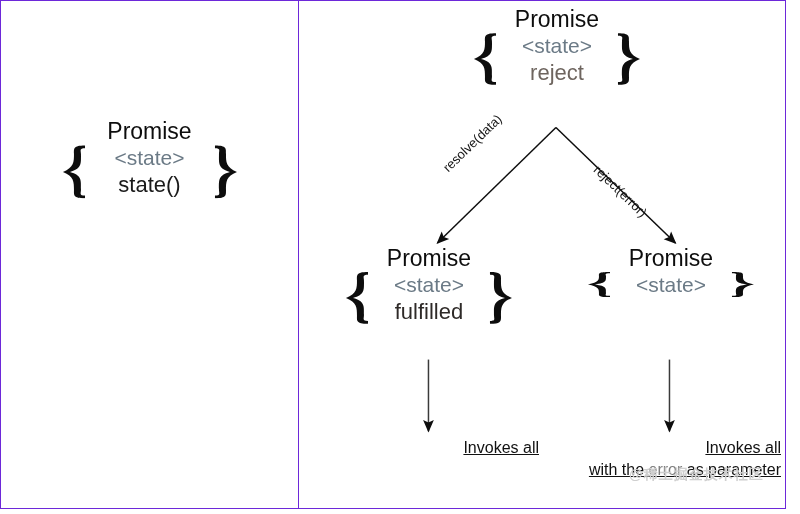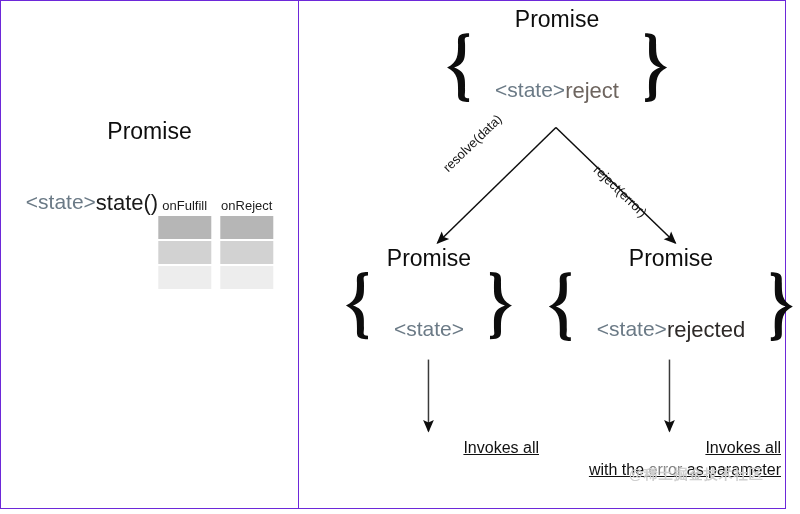--- a/index.html
+++ b/index.html
@@ -12,21 +12,21 @@
 
   
   .node{position:absolute;text-align:center;}
   .node-title{font-size:23px;color:#0d0d0d;line-height:1.05;white-space:nowrap;}
   .node-body{position:relative;display:inline-block;padding:0 6px;margin-top:2px;}
   .brace{position:absolute;top:50%;transform:translateY(-52%);
          font-size:0px;line-height:0;width:26px;height:100%;}
   .brace svg{display:block;width:26px;height:100%;}
   .brace-l{left:-24px;}
   .brace-r{right:-24px;}
-  .node-lines{display:flex;flex-direction:row;justify-content:center;margin-top:44px;}
+  .node-lines{display:flex;flex-direction:column;justify-content:center;}
   .state-label{font-size:21px;color:#6b7a86;line-height:1.25;white-space:nowrap;}
   .state-value{font-size:22px;color:#6e655f;line-height:1.25;white-space:nowrap;}
   .state-value.dark{color:#2e2a28;}
   .mono-line{font-size:22px;color:#1a1a1a;line-height:1.3;white-space:nowrap;}
 
   
   .cb-wrap{display:flex;gap:9px;justify-content:center;margin-top:9px;}
   .cb-col{display:flex;flex-direction:column;align-items:center;}
   .cb-head{font-size:13px;color:#1c1c1c;line-height:1.2;margin-bottom:2px;white-space:nowrap;}
   .cb-stack{display:flex;flex-direction:column;gap:2px;}
@@ -61,38 +61,20 @@
           <svg viewBox="0 0 26 200" preserveAspectRatio="none">
             <path d="M24 4 C12 4 13 16 13 34 C13 64 13 84 2 100 C13 116 13 136 13 166 C13 184 12 196 24 196
                      L24 186 C18 186 20 178 20 164 C20 130 21 112 9 100 C21 88 20 70 20 36 C20 22 18 14 24 14 Z" fill="#0d0d0d"></path>
           </svg>
         </span>
 
         <div class="node-lines">
           <div class="state-label">&lt;state&gt;</div>
           <div class="mono-line">state()</div>
 
-          <div class="cb-wrap">
-            <div class="cb-col">
-              <div class="cb-head">onFulfill</div>
-              <div class="cb-stack">
-                <div class="cb-cell cb-1"></div>
-                <div class="cb-cell cb-2"></div>
-                <div class="cb-cell cb-3"></div>
-              </div>
-            </div>
-            <div class="cb-col">
-              <div class="cb-head">onReject</div>
-              <div class="cb-stack">
-                <div class="cb-cell cb-1"></div>
-                <div class="cb-cell cb-2"></div>
-                <div class="cb-cell cb-3"></div>
-              </div>
-            </div>
-          </div>
         </div>
 
         <span class="brace brace-r">
           <svg viewBox="0 0 26 200" preserveAspectRatio="none">
             <path d="M2 4 C14 4 13 16 13 34 C13 64 13 84 24 100 C13 116 13 136 13 166 C13 184 14 196 2 196
                      L2 186 C8 186 6 178 6 164 C6 130 5 112 17 100 C5 88 6 70 6 36 C6 22 8 14 2 14 Z" fill="#0d0d0d"></path>
           </svg>
         </span>
       </div>
     </div>
@@ -149,20 +131,21 @@
       <div class="node-title">Promise</div>
       <div class="node-body" style="padding:0 26px;">
         <span class="brace brace-l">
           <svg viewBox="0 0 26 200" preserveAspectRatio="none">
             <path d="M24 4 C12 4 13 16 13 34 C13 64 13 84 2 100 C13 116 13 136 13 166 C13 184 12 196 24 196
                      L24 186 C18 186 20 178 20 164 C20 130 21 112 9 100 C21 88 20 70 20 36 C20 22 18 14 24 14 Z" fill="#0d0d0d"></path>
           </svg>
         </span>
         <div class="node-lines">
           <div class="state-label">&lt;state&gt;</div>
+          <div class="state-value dark">fulfilled</div>
         </div>
         <span class="brace brace-r">
           <svg viewBox="0 0 26 200" preserveAspectRatio="none">
             <path d="M2 4 C14 4 13 16 13 34 C13 64 13 84 24 100 C13 116 13 136 13 166 C13 184 14 196 2 196
                      L2 186 C8 186 6 178 6 164 C6 130 5 112 17 100 C5 88 6 70 6 36 C6 22 8 14 2 14 Z" fill="#0d0d0d"></path>
           </svg>
         </span>
       </div>
     </div>
 
@@ -170,21 +153,20 @@
       <div class="node-title">Promise</div>
       <div class="node-body" style="padding:0 26px;">
         <span class="brace brace-l">
           <svg viewBox="0 0 26 200" preserveAspectRatio="none">
             <path d="M24 4 C12 4 13 16 13 34 C13 64 13 84 2 100 C13 116 13 136 13 166 C13 184 12 196 24 196
                      L24 186 C18 186 20 178 20 164 C20 130 21 112 9 100 C21 88 20 70 20 36 C20 22 18 14 24 14 Z" fill="#0d0d0d"></path>
           </svg>
         </span>
         <div class="node-lines">
           <div class="state-label">&lt;state&gt;</div>
-          <div class="state-value dark">rejected</div>
         </div>
         <span class="brace brace-r">
           <svg viewBox="0 0 26 200" preserveAspectRatio="none">
             <path d="M2 4 C14 4 13 16 13 34 C13 64 13 84 24 100 C13 116 13 136 13 166 C13 184 14 196 2 196
                      L2 186 C8 186 6 178 6 164 C6 130 5 112 17 100 C5 88 6 70 6 36 C6 22 8 14 2 14 Z" fill="#0d0d0d"></path>
           </svg>
         </span>
       </div>
     </div>
 

